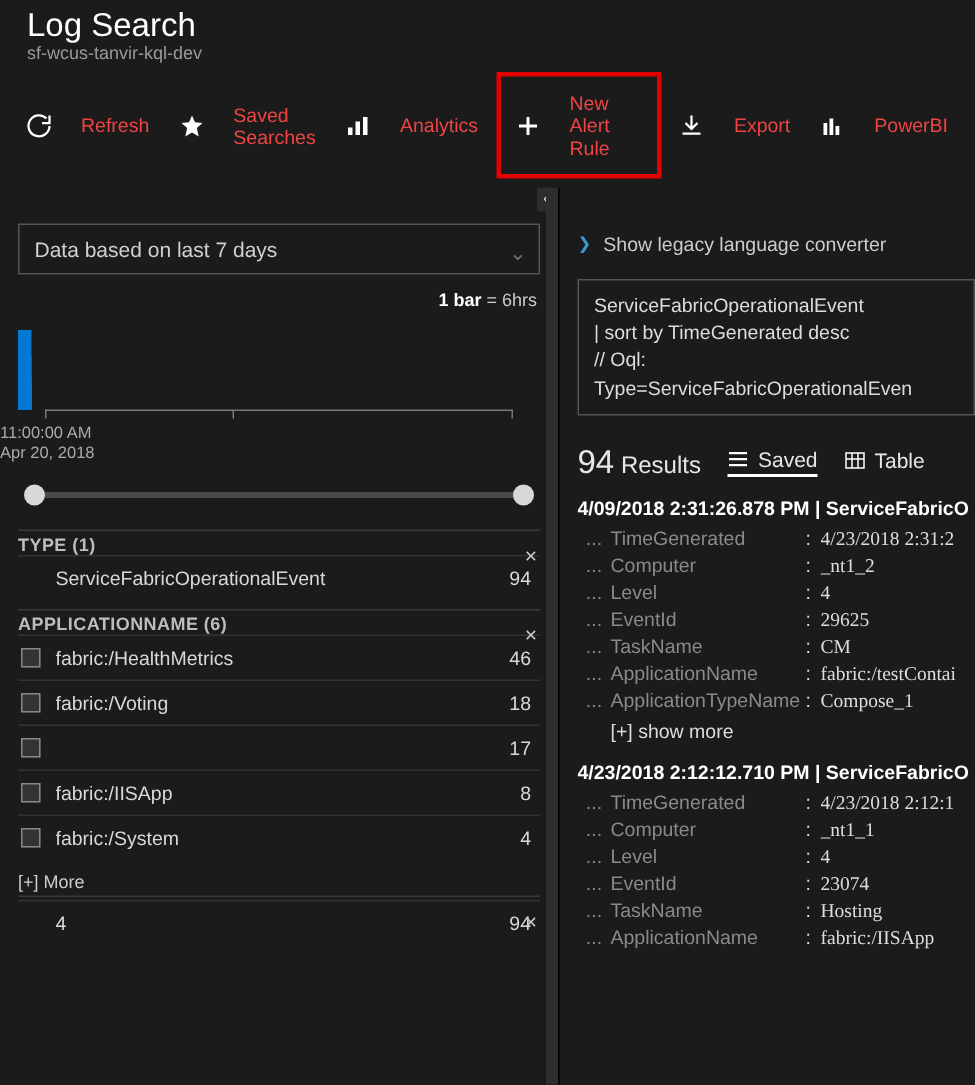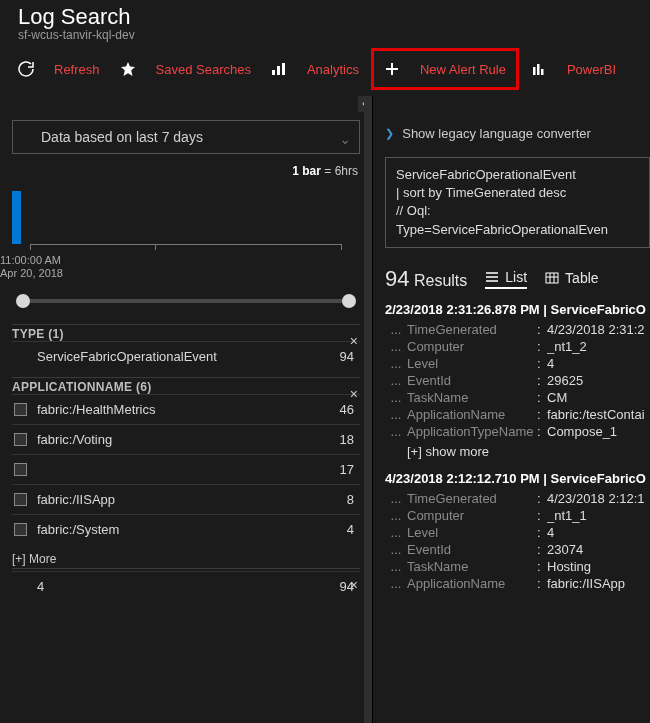--- a/index.html
+++ b/index.html
@@ -66,21 +66,21 @@
     height: 16px;
     background: #2d2d2d;
     text-align: center;
     font-size: 10px;
     line-height: 16px;
     cursor: pointer;
   }
   .date-range {
     margin: 16px 12px 8px 12px;
     border: 1px solid #555;
-    padding: 8px 28px;
+    padding: 8px 10px;
     position: relative;
     color: #d0d0d0;
     font-size: 14px;
   }
   .date-range .chev {
     position: absolute;
     right: 8px;
     top: 10px;
     color: #707070;
   }
@@ -272,21 +272,21 @@
     display: flex;
     align-items: center;
     font-size: 13px;
     color: #8a8a8a;
     padding: 1px 0;
     white-space: nowrap;
   }
   .kv .dots { width: 22px; text-align:center; cursor:pointer;}
   .kv .k { width: 130px; overflow:hidden; text-overflow:ellipsis;}
   .kv .c { width: 10px; color:#ddd;}
-  .kv .v { color:#ddd; overflow:hidden; text-overflow:ellipsis;}
+  .kv .v { color:#ddd; overflow:hidden; text-overflow:ellipsis;font-family:Liberation Serif, serif;}
   .show-more {
     color: #ddd;
     font-size: 13px;
     margin: 4px 0 0 22px;
     cursor: pointer;
   }
   .scroll-edge {
     position:absolute;
     right:0; top:0; bottom:0;
     width:8px;
@@ -321,20 +321,26 @@
         <rect x="6" y="5" width="3" height="9"></rect>
         <rect x="11" y="2" width="3" height="12"></rect>
       </svg>
     <span>Analytics</span>
   </div>
   <div class="tb-btn highlight">
     <svg width="16" height="16" viewBox="0 0 16 16" stroke="#fff" stroke-width="2">
         <path d="M8 2v12M2 8h12"></path>
       </svg>
     <span>New Alert Rule</span>
+  </div>
+  <div class="tb-btn">
+    <svg width="16" height="16" viewBox="0 0 16 16" fill="none" stroke="#fff" stroke-width="1.5">
+        <path d="M8 1v9M4 6l4 4 4-4M2 13h12"></path>
+      </svg>
+    <span>Export</span>
   </div>
   <div class="tb-btn">
     <svg width="16" height="16" viewBox="0 0 16 16" fill="#fff">
         <rect x="2" y="6" width="2.5" height="8"></rect>
         <rect x="6" y="3" width="2.5" height="11"></rect>
         <rect x="10" y="8" width="2.5" height="6"></rect>
       </svg>
     <span>PowerBI</span>
   </div>
 </div>
@@ -438,34 +444,34 @@
 
     <div class="results-bar">
       <div class="results-count">
         <span class="num">94</span>
         <span>Results</span>
       </div>
       <div class="view-toggle active">
         <svg width="14" height="14" viewBox="0 0 14 14" stroke="#fff" stroke-width="1.5">
             <path d="M1 3h12M1 7h12M1 11h12"></path>
           </svg>
-        <span>List</span>
+        <span>Saved</span>
       </div>
       <div class="view-toggle">
         <svg width="14" height="14" viewBox="0 0 14 14" fill="none" stroke="#fff" stroke-width="1">
             <rect x="1" y="2" width="12" height="10"></rect>
             <path d="M1 6h12M5 2v10M9 2v10"></path>
           </svg>
         <span>Table</span>
       </div>
     </div>
 
     <div id="entries">
         <div class="entry">
-          <div class="entry-head">2/23/2018 2:31:26.878 PM | ServiceFabricO</div>
+          <div class="entry-head">4/09/2018 2:31:26.878 PM | ServiceFabricO</div>
           <div class="kv">
             <span class="dots">...</span>
             <span class="k">TimeGenerated</span>
             <span class="c">:</span>
             <span class="v">4/23/2018 2:31:2</span>
           </div>
           <div class="kv">
             <span class="dots">...</span>
             <span class="k">Computer</span>
             <span class="c">:</span>

